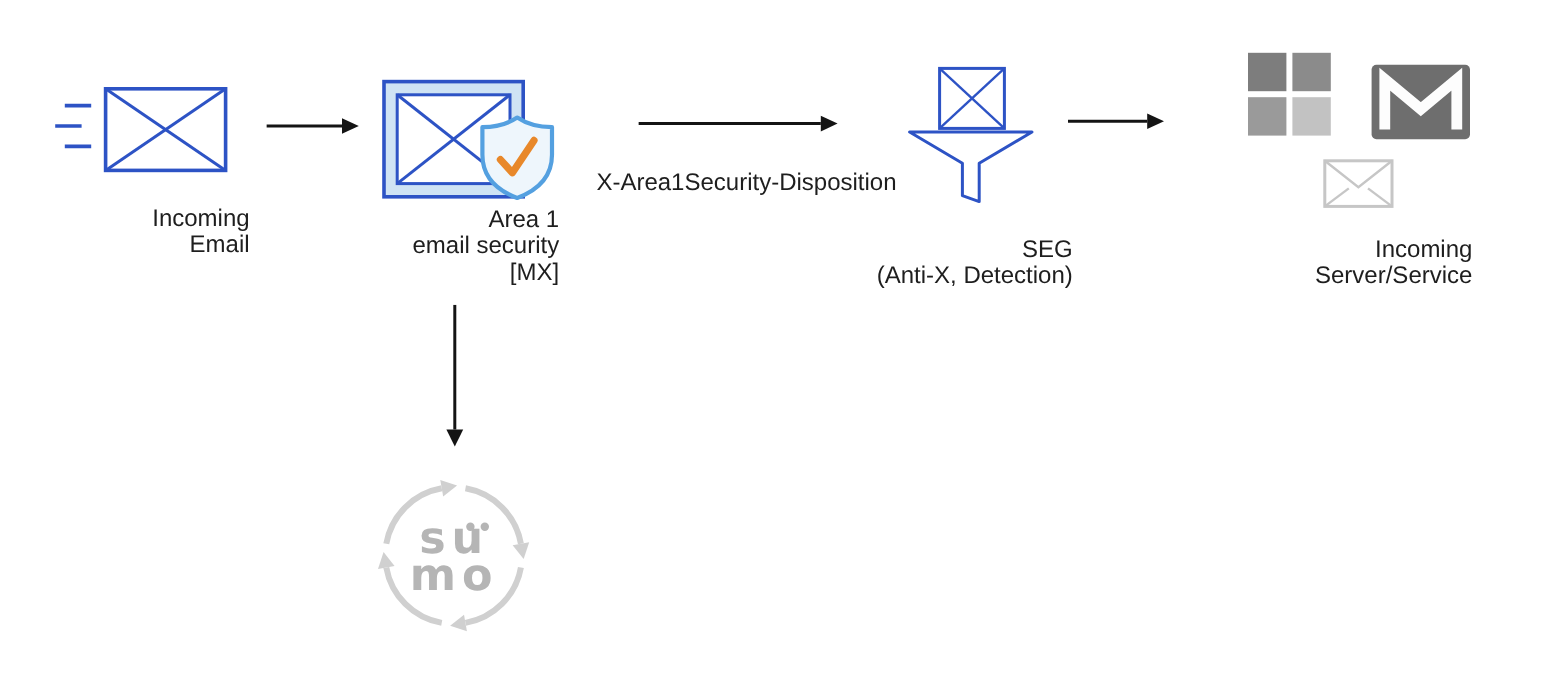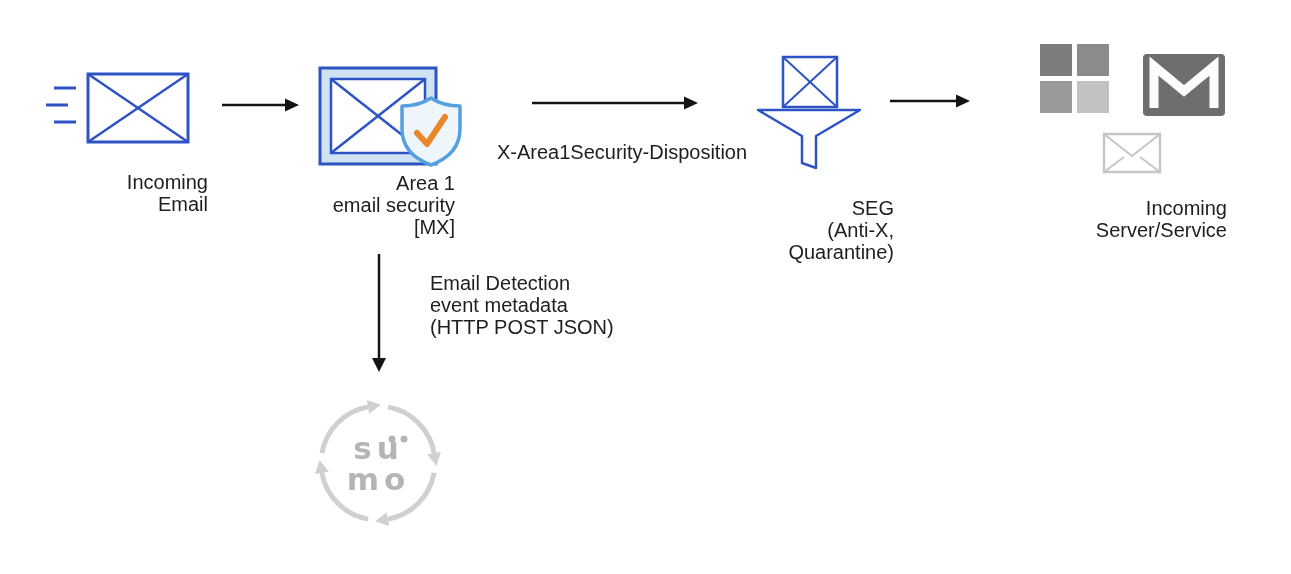--- a/index.html
+++ b/index.html
@@ -8,21 +8,21 @@
   .canvas { position:relative; width:1291px; height:574px; background:#ffffff; overflow:hidden; }
   .abs { position:absolute; }
   .lbl { position:absolute; font-size:20px; line-height:22px; color:#1e1e1e; white-space:pre-line; }
   .center { text-align:right; }
   .ms-grid { position:absolute; display:grid; grid-template-columns:32px 32px; grid-template-rows:32px 32px; gap:5px; }
   .ms-grid .sq { width:32px; height:32px; }
   .sq1 { background:#7d7d7d; } .sq2 { background:#8b8b8b; }
   .sq3 { background:#9a9a9a; } .sq4 { background:#c2c2c2; }
   .sumo-text { position:absolute; display:flex; flex-direction:column; align-items:center; justify-content:center;
                font-family:"DejaVu Sans", sans-serif; font-weight:bold; color:#b5b5b5;
-               font-size:31px; line-height:31px; letter-spacing:5px; }
+               font-size:37px; line-height:31px; letter-spacing:5px; }
   svg { display:block; }
 </style>
 </head>
 <body>
 
 <div class="canvas">
 
   <svg class="abs" style="left:40px; top:68px;" width="155" height="80" viewBox="0 0 155 80">
     <g stroke="#2d53c5" stroke-width="3" fill="none">
       <line x1="14" y1="20" x2="36" y2="20"></line>
@@ -48,40 +48,40 @@
     <rect x="15" y="17" width="94" height="74" fill="#ffffff" stroke="#2d53c5" stroke-width="2.5"></rect>
     <g stroke="#2d53c5" stroke-width="2.5">
       <line x1="15" y1="17" x2="109" y2="91"></line>
       <line x1="109" y1="17" x2="15" y2="91"></line>
     </g>
     <g transform="translate(84,34)">
       <path d="M31,2 C40,8 51,10 60,10 L60,33 C60,52 47,63 31,69 C15,63 2,52 2,33 L2,10 C11,10 22,8 31,2 Z" fill="#eef6fc" stroke="#54a0e0" stroke-width="3.5" stroke-linejoin="round"></path>
       <path d="M17,37 L27,48 L45,21" fill="none" stroke="#e8882a" stroke-width="6" stroke-linecap="round" stroke-linejoin="round"></path>
     </g>
   </svg>
-  <div class="lbl center" style="left:310px; top:172px; width:145px;">Area 1
+  <div class="lbl center" style="left:321px; top:172px; width:145px;">Area 1
 email security
 [MX]</div>
 
   <svg class="abs" style="left:532px; top:92px;" width="168" height="22" viewBox="0 0 168 22">
     <line x1="0" y1="11" x2="152" y2="11" stroke="#141414" stroke-width="2.5"></line>
     <polygon points="152,4.5 152,17.5 166,11" fill="#141414"></polygon>
   </svg>
   <div class="lbl" style="left:497px; top:141px;">X-Area1Security-Disposition</div>
 
   <svg class="abs" style="left:752px; top:54px;" width="116" height="120" viewBox="0 0 116 120">
     <path d="M6,56 L108,56 L64,82 L64,114 L50,109 L50,82 Z" fill="#ffffff" stroke="#2d53c5" stroke-width="2.5" stroke-linejoin="round"></path>
     <rect x="31" y="3" width="54" height="50" fill="#ffffff" stroke="#2d53c5" stroke-width="2.5"></rect>
     <g stroke="#2d53c5" stroke-width="2">
       <line x1="31" y1="3" x2="85" y2="53"></line>
       <line x1="85" y1="3" x2="31" y2="53"></line>
     </g>
   </svg>
   <div class="lbl center" style="left:726px; top:197px; width:168px;">SEG
-(Anti-X, Quarantine)</div>
+(Anti-X, Detection)</div>
 
   <svg class="abs" style="left:890px; top:90px;" width="82" height="22" viewBox="0 0 82 22">
     <line x1="0" y1="11" x2="66" y2="11" stroke="#141414" stroke-width="2.5"></line>
     <polygon points="66,4.5 66,17.5 80,11" fill="#141414"></polygon>
   </svg>
 
   <div class="ms-grid" style="left:1040px; top:44px;">
     <div class="sq sq1"></div>
     <div class="sq sq2"></div>
     <div class="sq sq3"></div>
@@ -100,23 +100,20 @@
       <line x1="2" y1="40" x2="22" y2="25"></line>
       <line x1="58" y1="40" x2="38" y2="25"></line>
     </g>
   </svg>
   <div class="lbl center" style="left:1037px; top:197px; width:190px;">Incoming Server/Service</div>
 
   <svg class="abs" style="left:367px; top:254px;" width="24" height="122" viewBox="0 0 24 122">
     <line x1="12" y1="0" x2="12" y2="104" stroke="#141414" stroke-width="2.5"></line>
     <polygon points="5,104 19,104 12,118" fill="#141414"></polygon>
   </svg>
-  <div class="lbl" style="left:430px; top:272px;">Email Detection
-event metadata
-(HTTP POST JSON)</div>
 
   <svg class="abs" style="left:312px; top:397px;" width="133" height="133" viewBox="0 0 133 133">
     <g stroke="#d0d0d0" stroke-width="5" fill="none">
       <path d="M75.9,9.9 A57,57 0 0 1 122.1,56.1"></path>
       <path d="M122.1,75.9 A57,57 0 0 1 75.9,122.1"></path>
       <path d="M56.1,122.1 A57,57 0 0 1 9.9,75.9"></path>
       <path d="M9.9,56.1 A57,57 0 0 1 56.1,9.9"></path>
     </g>
     <g fill="#d0d0d0">
       <polygon points="0,-7 13,0 0,7" transform="translate(122.1,56.1) rotate(80)"></polygon>

